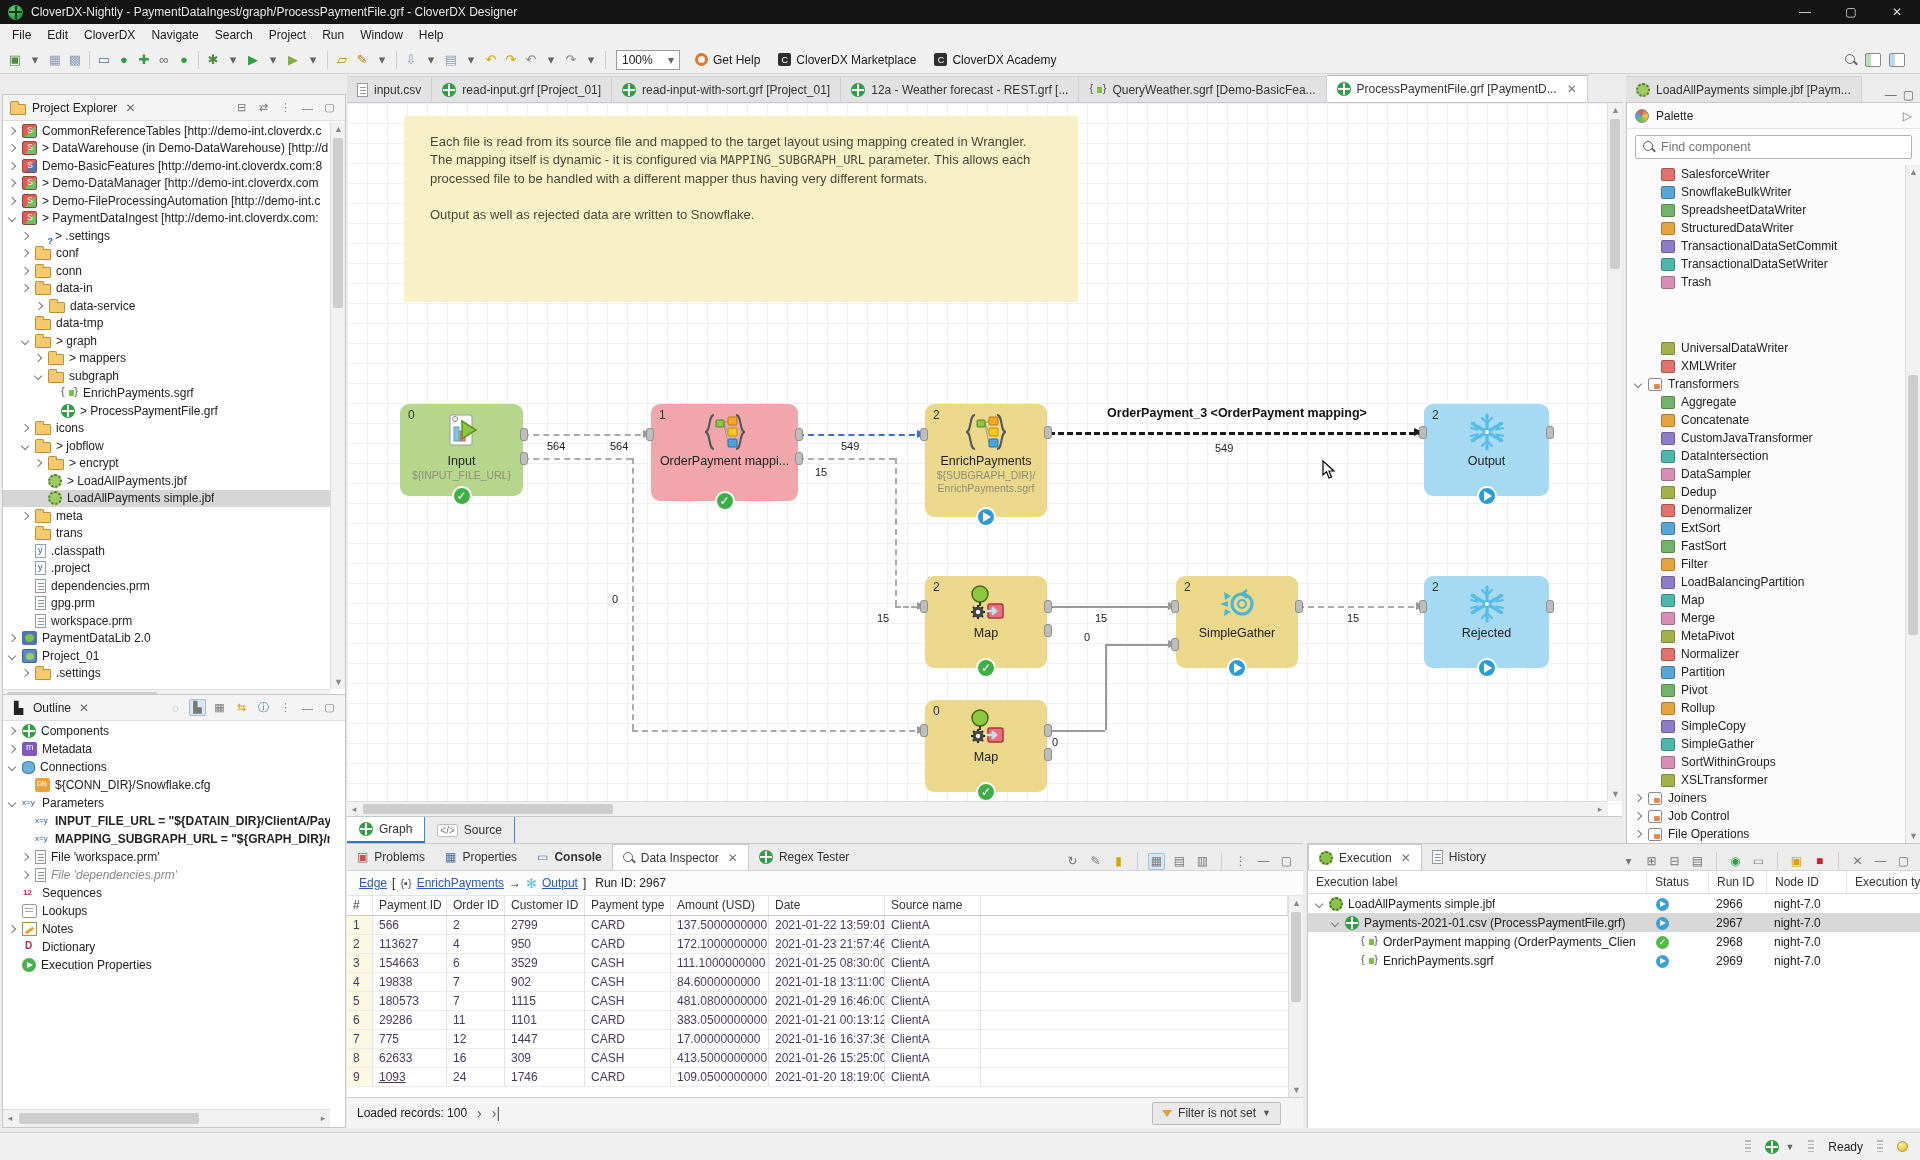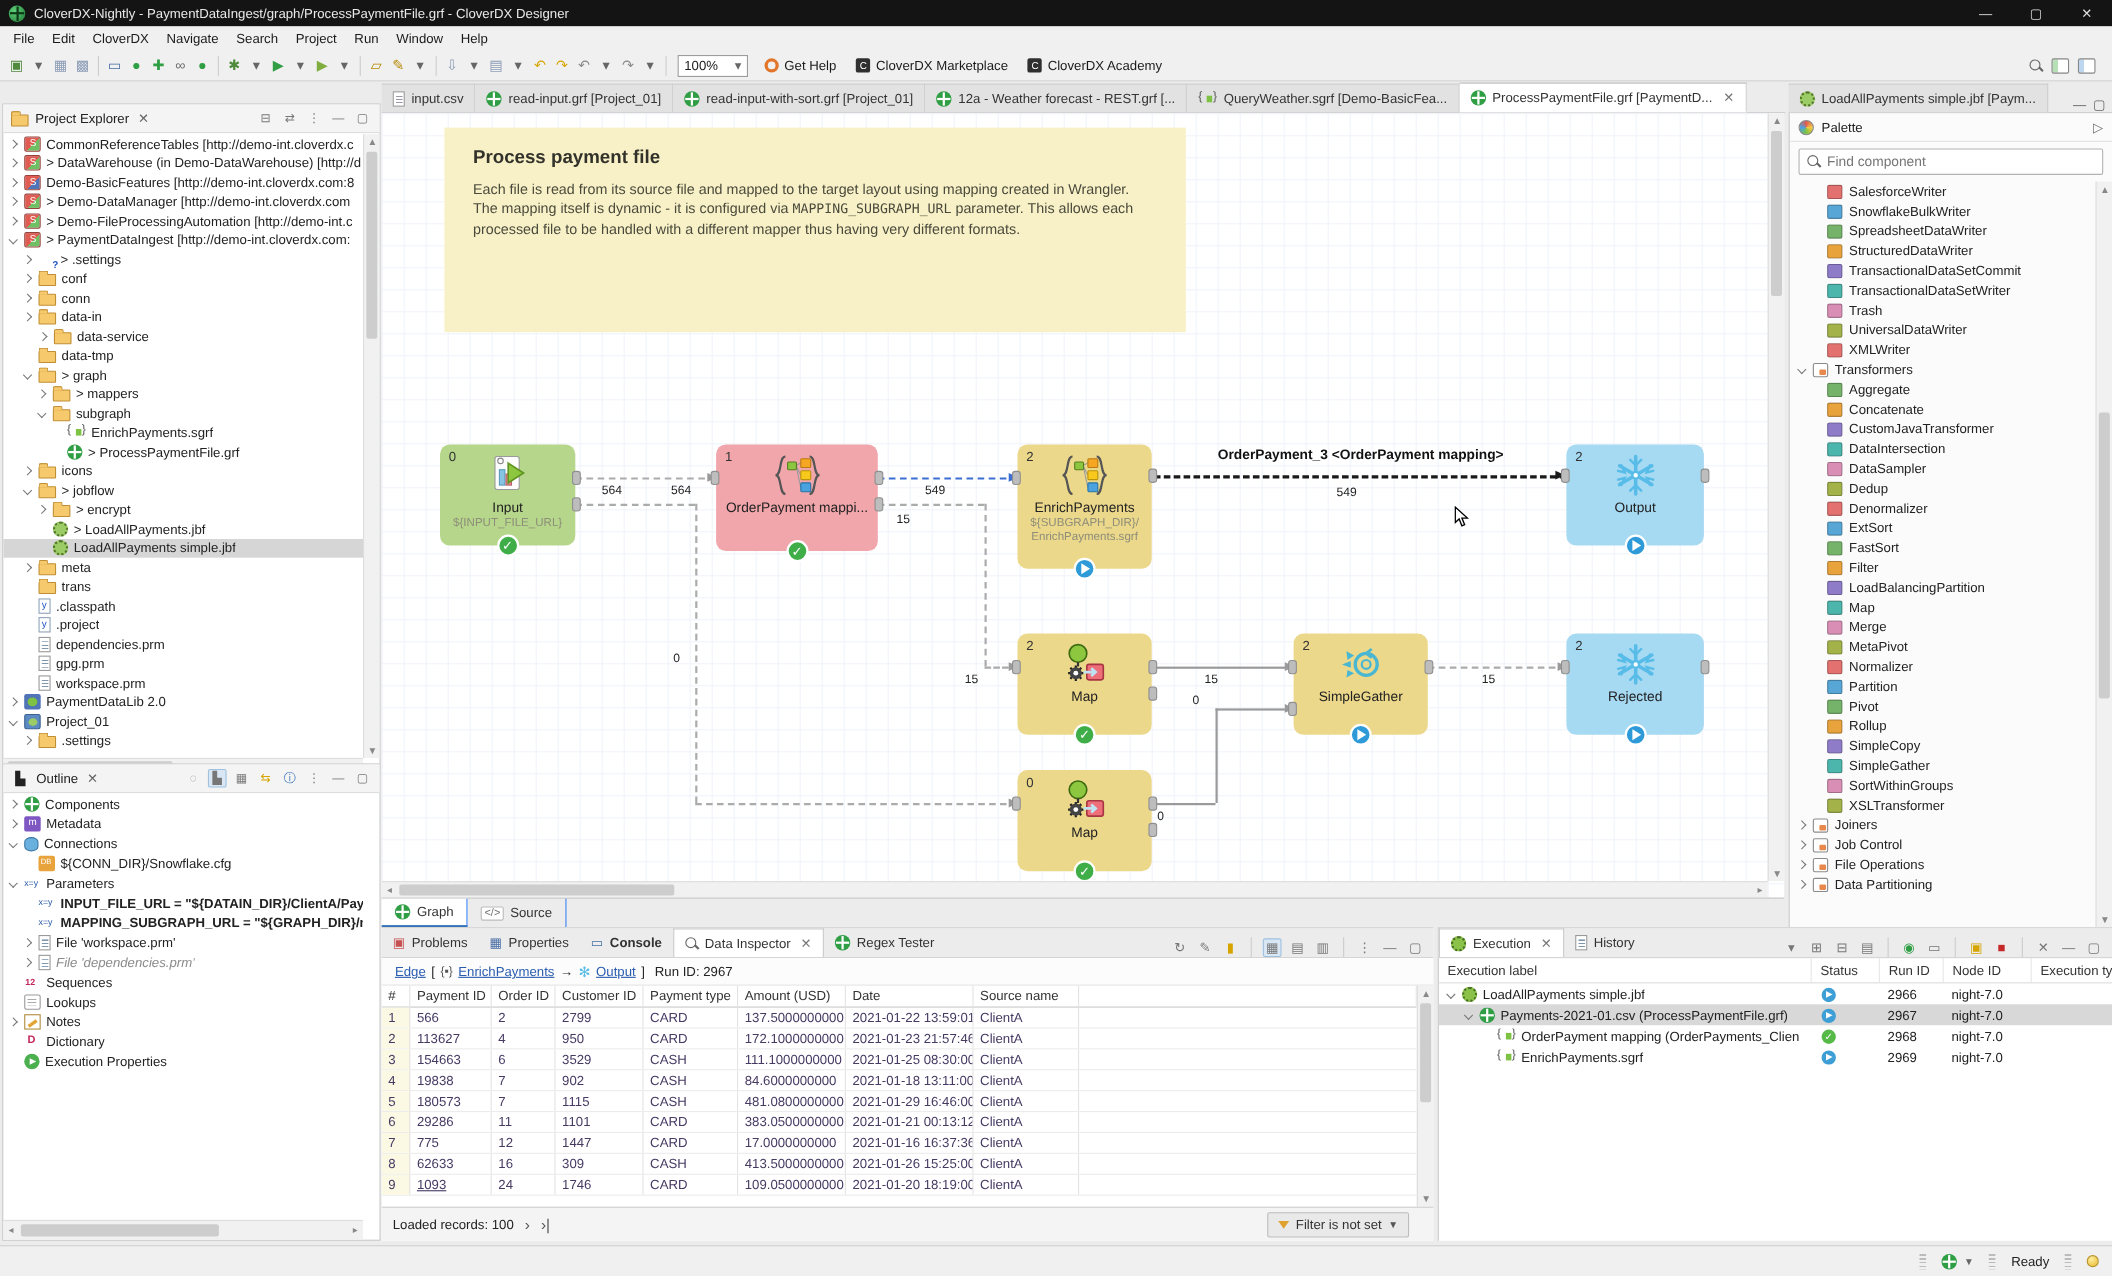--- a/index.html
+++ b/index.html
@@ -598,22 +598,22 @@
         <span class="lbl">LoadAllPayments simple.jbf [Paym...</span>
       </div>
       <div class="ebtns">
         <span>—</span>
         <span>▢</span>
       </div>
     </div>
 
   <div id="canvas">
     <div id="note">
-      <h1>Process payment file</h1>
       <p><span>Each file is read from its source file and mapped to the target layout using mapping created in Wrangler. The mapping itself is dynamic - it is configured via </span><span class="code">MAPPING_SUBGRAPH_URL</span><span> parameter. This allows each processed file to be handled with a different mapper thus having very different formats.</span></p>
+      <p class="p2">Output as well as rejected data are written to Snowflake.</p>
     </div>
     <div id="edges-layer">
         <div class="eh dashed-gray" style="left: 176px; top: 331px; width: 128px;"></div>
         <div class="ah" style="left: 296px; top: 327px; border-left: 9px solid rgb(154, 154, 154);"></div>
         <span class="ecount" style="left: 200px; top: 337px;">564</span>
         <span class="ecount" style="left: 263px; top: 337px;">564</span>
         <div class="eh dashed-blue" style="left: 451px; top: 331px; width: 127px;"></div>
         <div class="ah" style="left: 570px; top: 327px; border-left: 9px solid rgb(59, 111, 212);"></div>
         <span class="ecount" style="left: 494px; top: 337px;">549</span>
         <span class="ecount" style="left: 644px; top: 337px;">549</span>
@@ -847,21 +847,21 @@
           <span class="lbl">TransactionalDataSetCommit</span>
         </div>
         <div class="prow" style="padding-left: 34px;">
           <span class="pi" style="background: rgb(77, 182, 172);"></span>
           <span class="lbl">TransactionalDataSetWriter</span>
         </div>
         <div class="prow" style="padding-left: 34px;">
           <span class="pi" style="background: rgb(217, 143, 181);"></span>
           <span class="lbl">Trash</span>
         </div>
-        <div class="prow" style="padding-left: 34px;">
+        <div class="prow" style="padding-left: 34px; margin-top: 48px;">
           <span class="pi" style="background: rgb(163, 179, 74);"></span>
           <span class="lbl">UniversalDataWriter</span>
         </div>
         <div class="prow" style="padding-left: 34px;">
           <span class="pi" style="background: rgb(226, 113, 111);"></span>
           <span class="lbl">XMLWriter</span>
         </div>
         <div class="prow" style="padding-left: 6px;">
           <span class="chev e"></span>
           <span class="pgroup-ic"></span>

